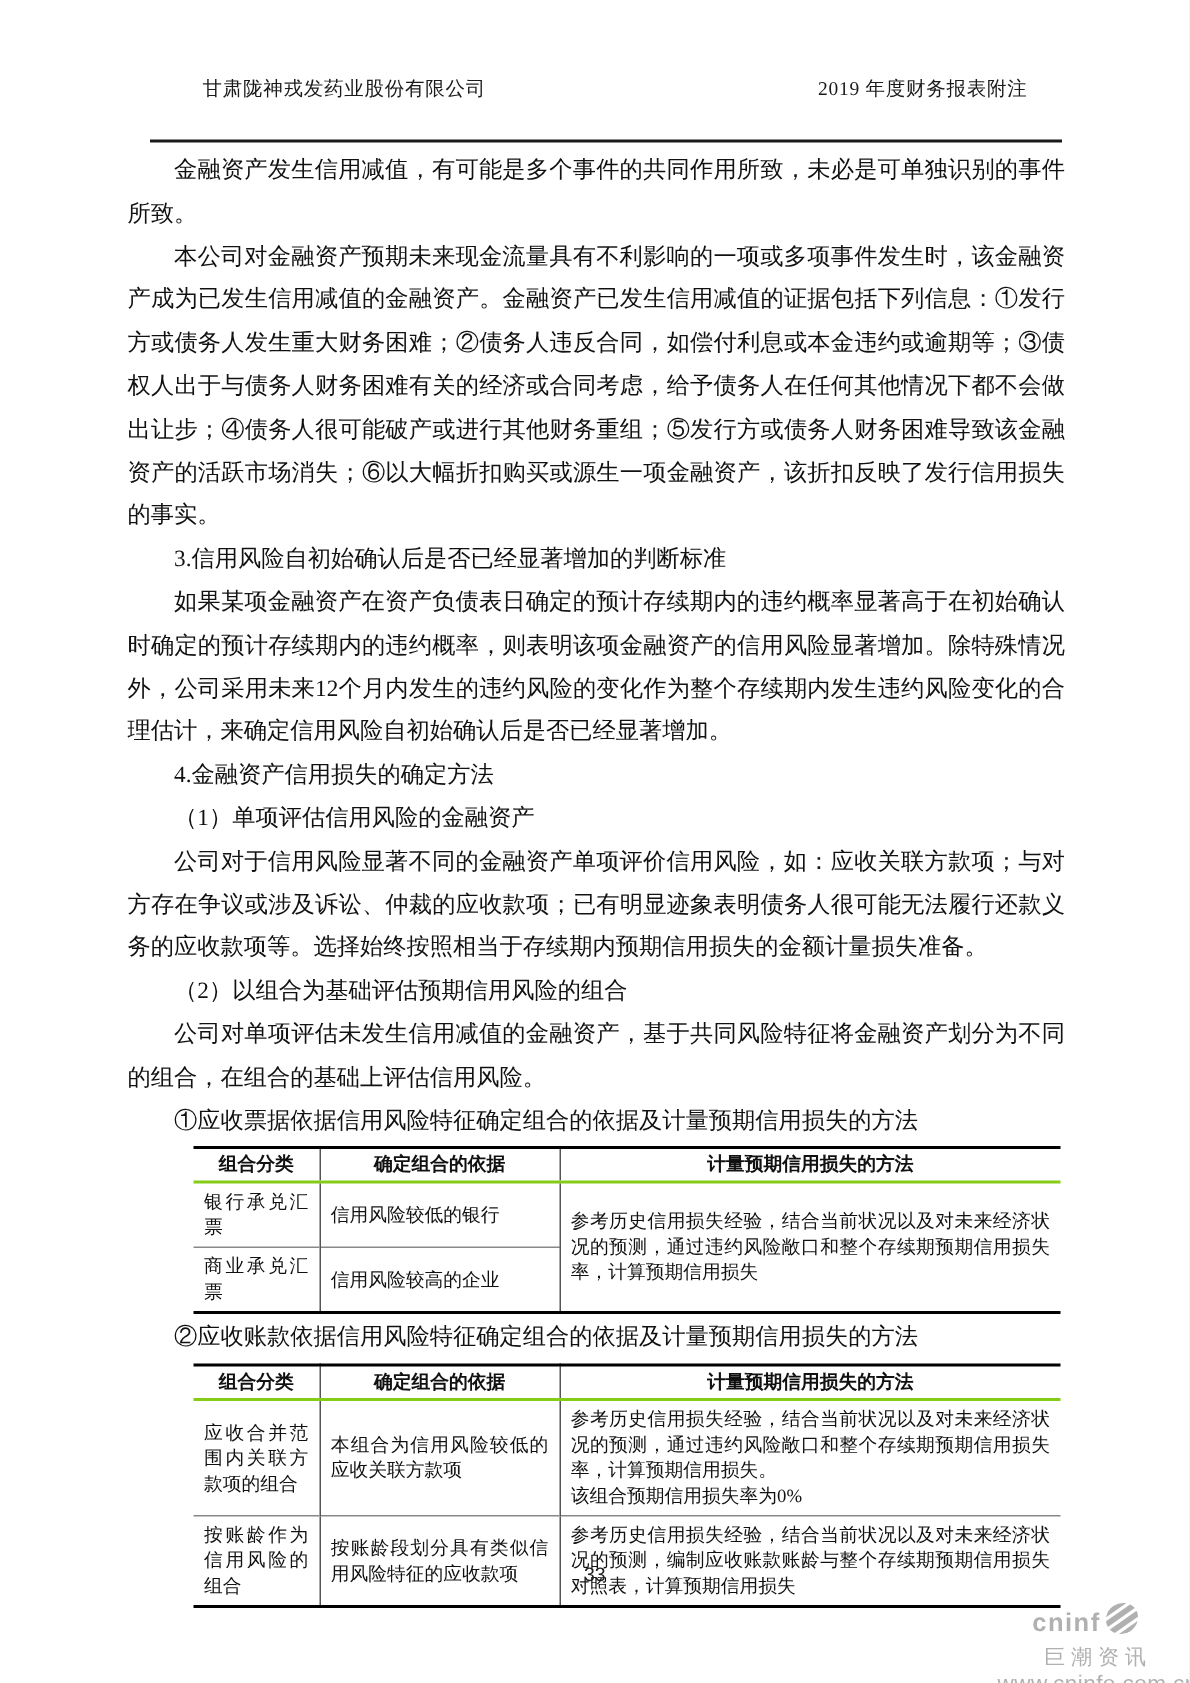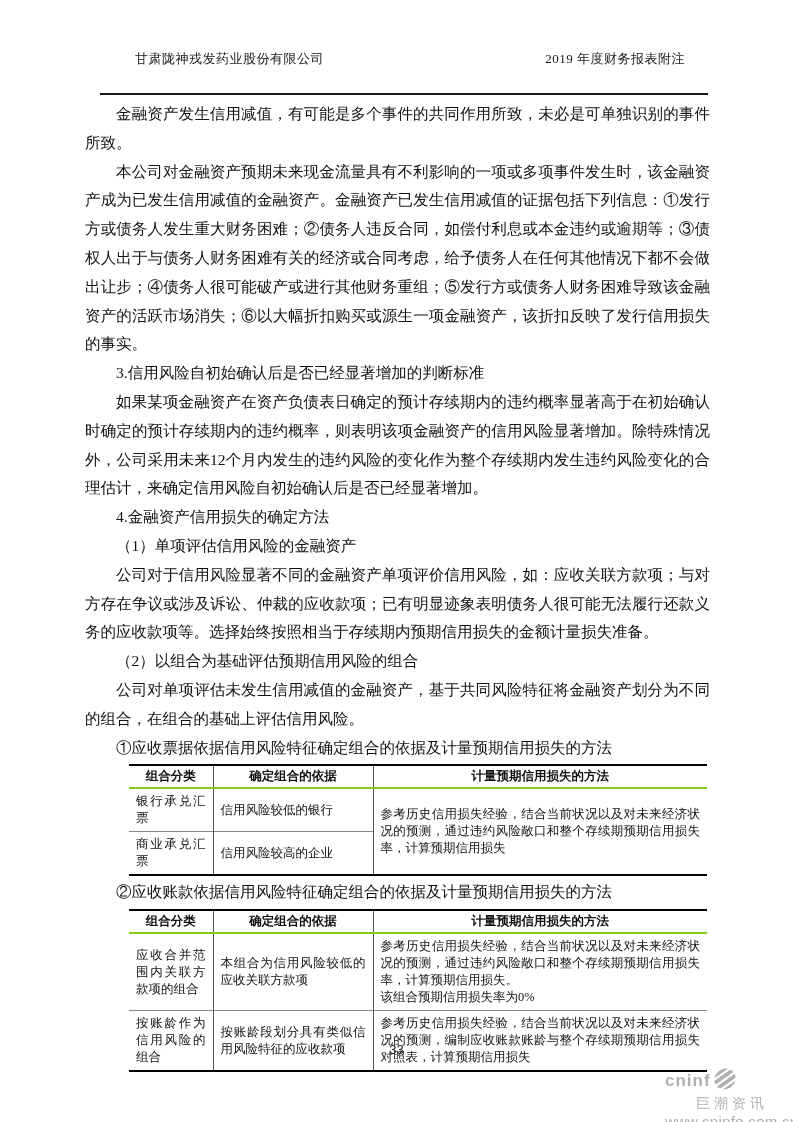--- a/index.html
+++ b/index.html
@@ -63,21 +63,21 @@
     position:absolute;left:0;top:1042px;width:100%;
     text-align:center;font-size:13px;color:#222;
     font-family:"Liberation Sans","DejaVu Sans",sans-serif;
   }
   .cninfo{
     position:absolute;right:8px;top:1068px;
     width:120px;text-align:center;color:#b0b0b0;
     font-family:"Liberation Sans","DejaVu Sans",sans-serif;
     line-height:1.15;
   }
-  .cninfo .row1{display:flex;align-items:center;justify-content:flex-start;gap:2px;padding-right:2px;}
+  .cninfo .row1{display:flex;align-items:center;justify-content:center;gap:2px;padding-right:2px;}
   .cninfo .brand{font-size:17px;font-weight:bold;letter-spacing:1px;}
   .cninfo .sub{font-size:14px;letter-spacing:4px;margin-top:1px;padding-left:14px;}
   .cninfo .url{font-size:15px;letter-spacing:.3px;margin-top:2px;}
 </style>
 </head>
 <body>
 
 <div class="page">
 
   <div class="hdr-company">甘肃陇神戎发药业股份有限公司</div>

